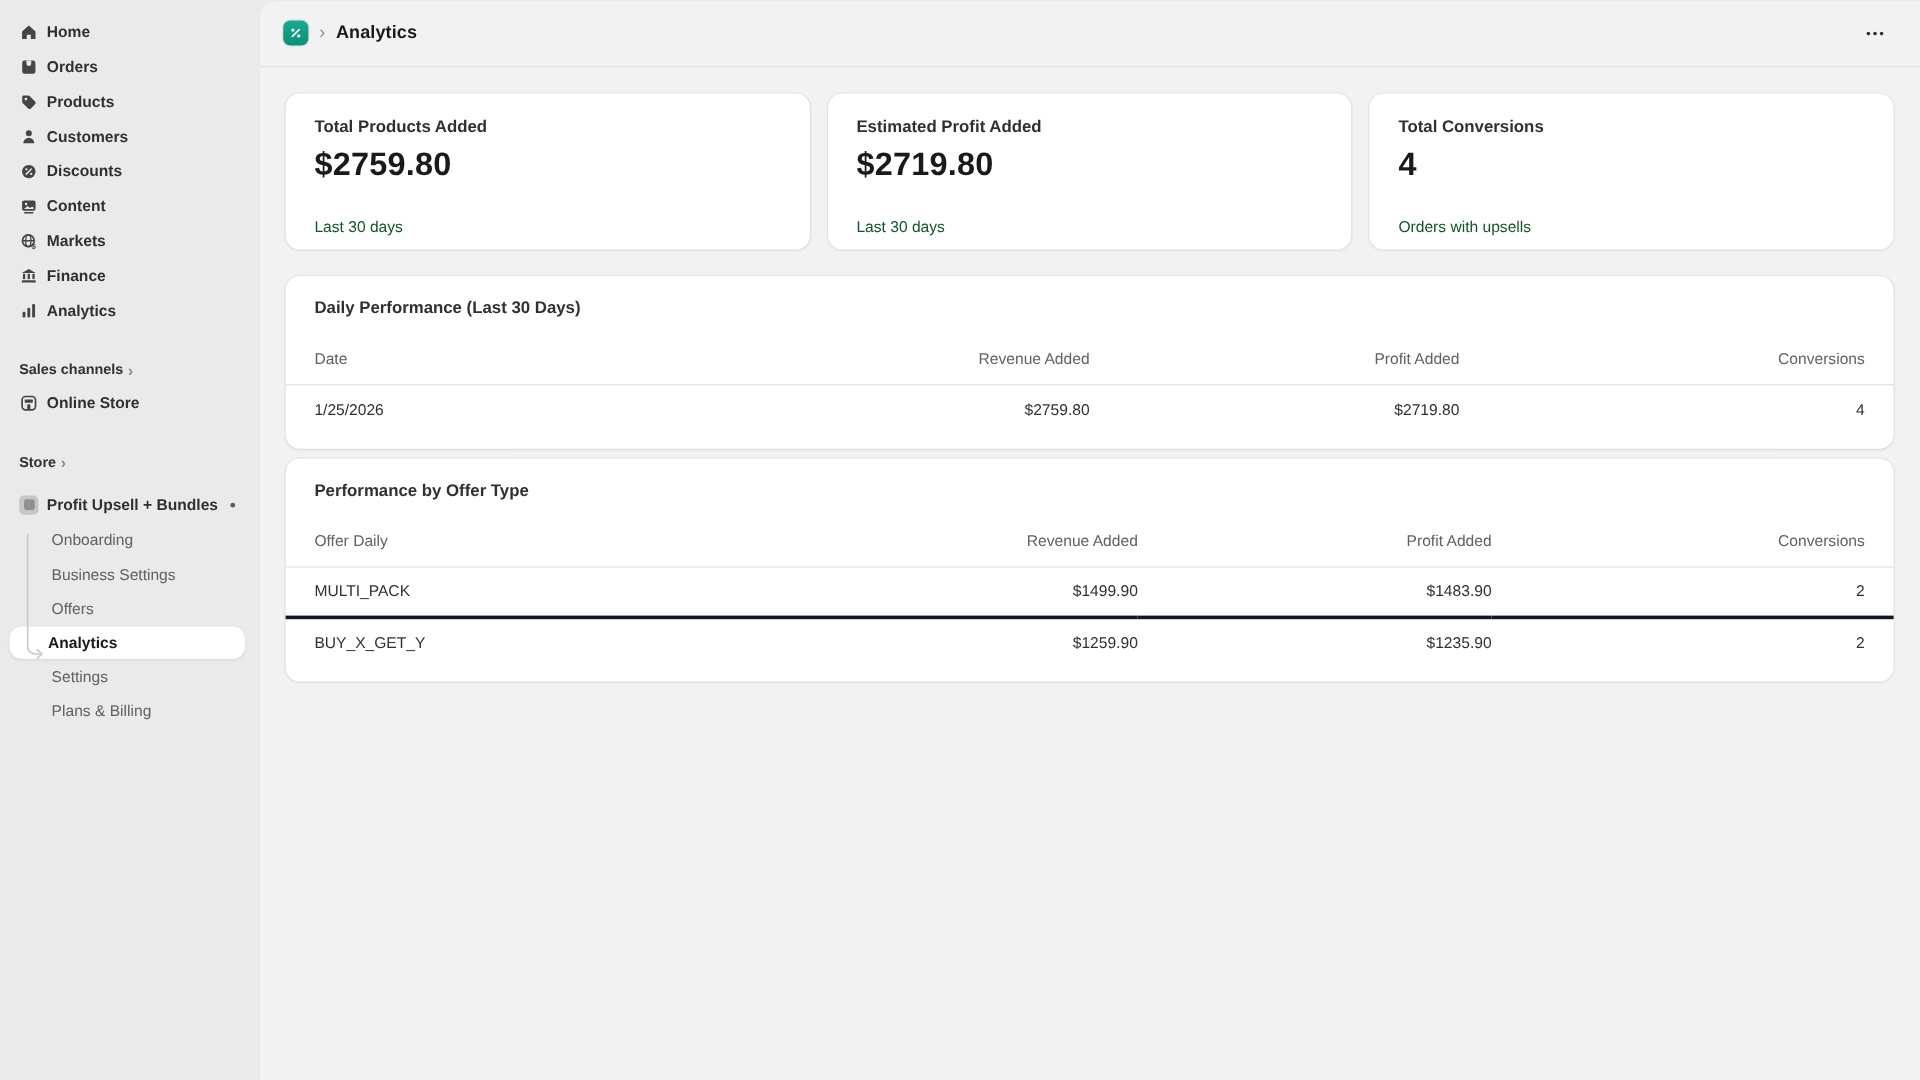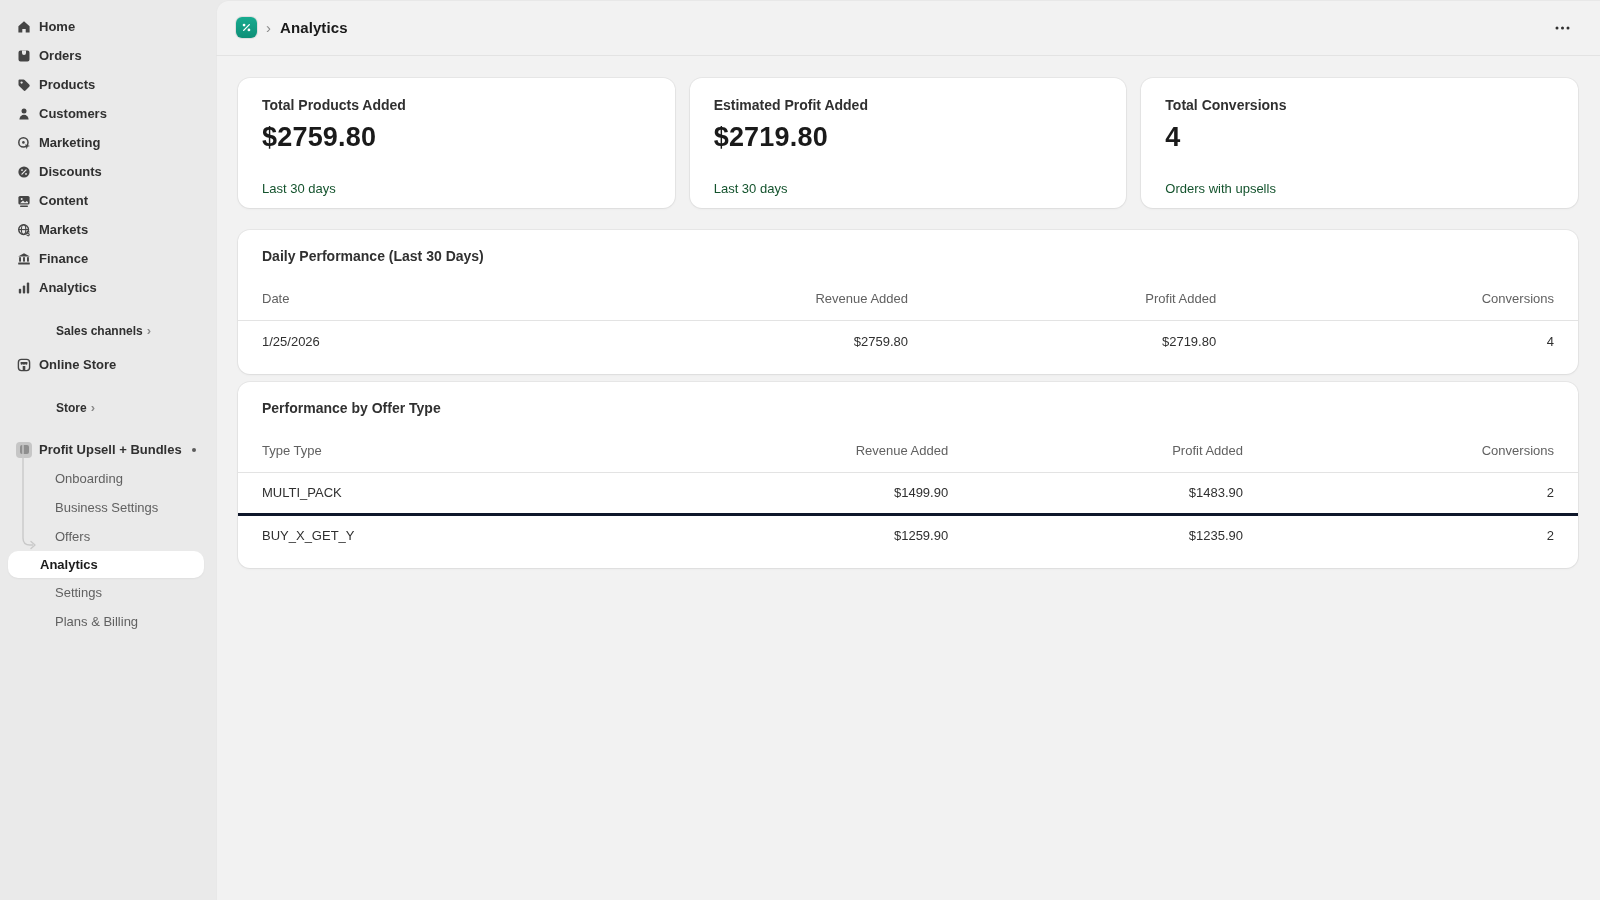--- a/index.html
+++ b/index.html
@@ -20,41 +20,41 @@
     position:relative;
   }
   .nav-item {
     display:flex; align-items:center; gap:7px;
     height:29px; margin:0 8px 0 8px; padding:0 8px;
     border-radius:8px; cursor:pointer;
     font-size:13px; font-weight:600; color:#303030;
   }
   .nav-item .nav-icon { width:16px; height:16px; display:flex; align-items:center; justify-content:center; flex:none; }
   .section-header {
-    display:flex; align-items:flex-start; gap:4px;
+    display:flex; align-items:flex-end; gap:4px;
     font-size:12px; font-weight:600; color:#303030;
-    padding:0 16px; height:20px; cursor:pointer;margin-left:40px;
+    padding:0 16px; height:20px; cursor:pointer;
   }
   .section-header .chev { color:#8a8a8a; font-size:13px; line-height:1; }
   .gap-lg { height:22px; } .gap-md { height:14px; }
 
   .app-row { justify-content:flex-start; }
   .app-row .pin-dot {
     width:4px; height:4px; border-radius:50%; background:#5c5c5c;
     margin-left:auto; margin-right:4px;
   }
   .app-fav {
     width:16px; height:16px; border-radius:4px; background:#c6c6c6;
     display:flex; align-items:center; justify-content:center; flex:none;
   }
   .app-fav .fav-inner { width:9px; height:9px; border-radius:2px; background:#8f8f8f; }
 
   .sub-item {
     height:29px; display:flex; align-items:center;
-    padding-left:39px; margin:0 12px 0 16px;
+    padding-left:39px; margin:0 12px 0 4px;
     font-size:13px; font-weight:500; color:#616161; cursor:pointer;
   }
   .sub-item.selected {
     background:#ffffff; border-radius:10px;
     margin:0 12px 0 8px; padding-left:32px;
     color:#1a1a1a; font-weight:650;
     box-shadow:0 1px 2px rgba(0,0,0,0.05);
     height:27px;
   }
   .connector { position:absolute; left:22px; top:445px; pointer-events:none; }
@@ -156,30 +156,20 @@
     <div class="nav-item">
       <span class="nav-icon">
         <svg width="16" height="16" viewBox="0 0 16 16">
             <circle cx="8" cy="5" r="2.5" fill="#454545"></circle>
             <path fill="#454545" d="M3.4 13.4 a4.6 4.6 0 0 1 9.2 0 Z"></path>
           </svg>
       </span>
       <span>Customers</span>
     </div>
 
-    <div class="nav-item">
-      <span class="nav-icon">
-        <svg width="16" height="16" viewBox="0 0 16 16">
-            <circle cx="7.4" cy="7.4" r="4.6" fill="none" stroke="#454545" stroke-width="1.5"></circle>
-            <circle cx="7.4" cy="7.4" r="1.3" fill="#454545"></circle>
-            <path fill="#454545" d="M9.2 9.2 L14 10.9 L11.6 11.8 L10.7 14.2 Z"></path>
-          </svg>
-      </span>
-      <span>Marketing</span>
-    </div>
 
     <div class="nav-item">
       <span class="nav-icon">
         <svg width="16" height="16" viewBox="0 0 16 16">
             <circle cx="8" cy="8" r="5.6" fill="#454545"></circle>
             <path stroke="#eaeaea" stroke-width="1.2" stroke-linecap="round" d="M5.9 10.1 L10.1 5.9"></path>
             <circle cx="6" cy="6.1" r="0.95" fill="#eaeaea"></circle>
             <circle cx="10" cy="9.9" r="0.95" fill="#eaeaea"></circle>
           </svg>
       </span>
@@ -356,21 +346,21 @@
           </tbody>
         </table>
         <div class="bottom-pad"></div>
       </section>
 
       <section class="card table-card">
         <h2 class="table-title">Performance by Offer Type</h2>
         <table class="offer">
           <thead>
             <tr>
-              <th>Type Type</th>
+              <th>Offer Daily</th>
               <th>Revenue Added</th>
               <th>Profit Added</th>
               <th>Conversions</th>
             </tr>
           </thead>
           <tbody>
             <tr>
               <td>MULTI_PACK</td>
               <td>$1499.90</td>
               <td>$1483.90</td>

